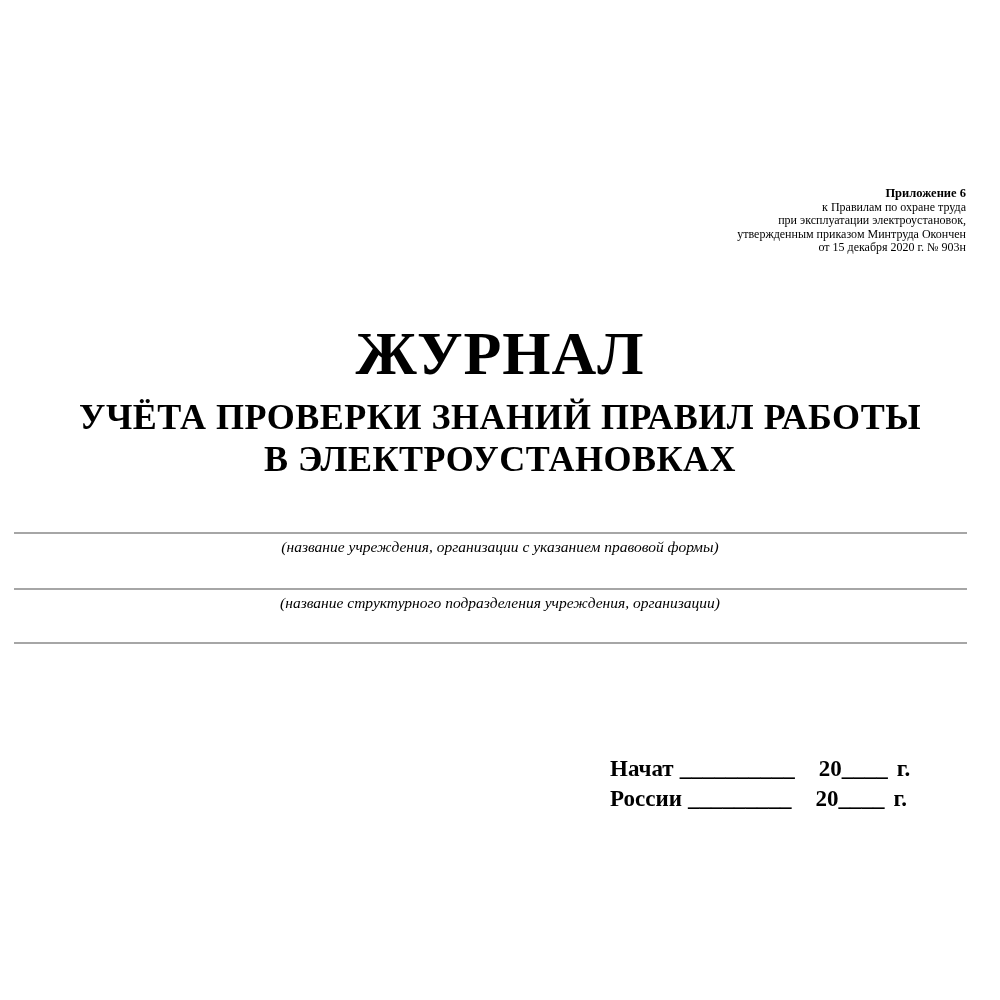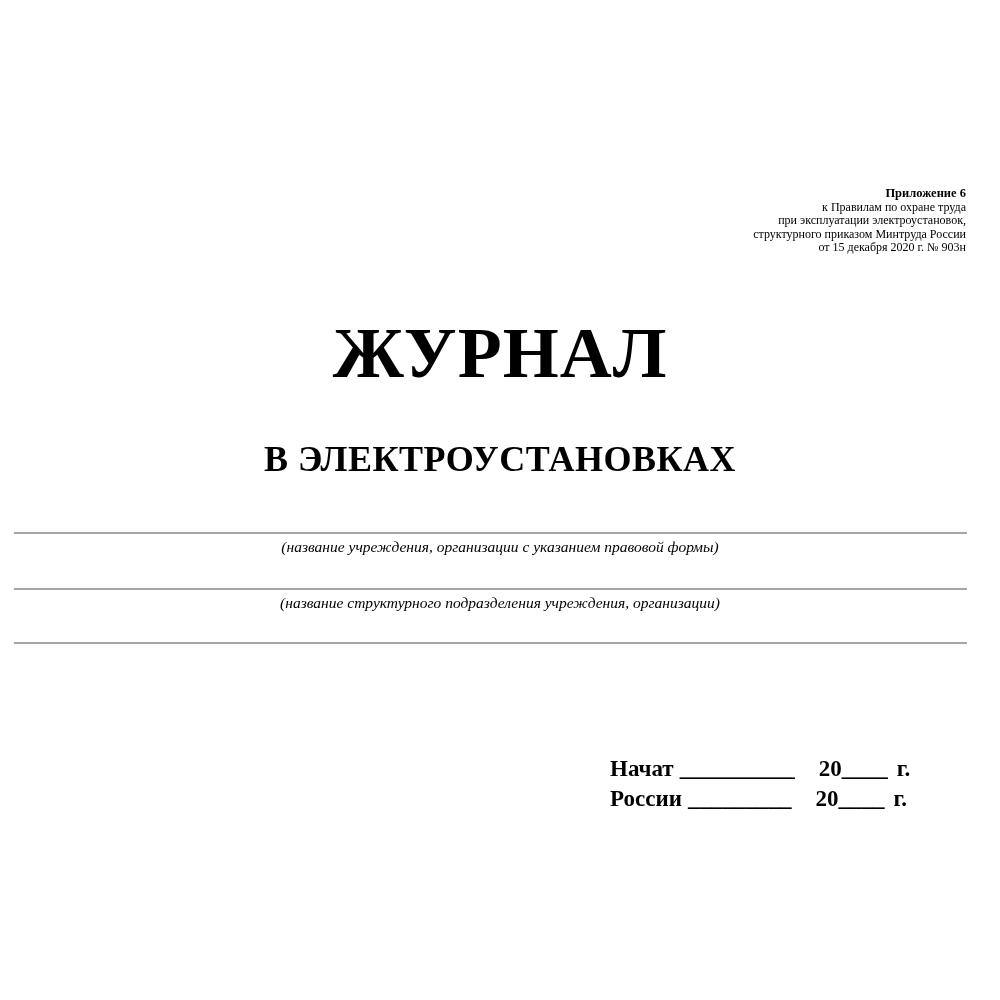--- a/index.html
+++ b/index.html
@@ -33,21 +33,21 @@
   }
 
   
   .title {
     position: absolute;
     top: 316px;
     left: 0;
     width: 100%;
     text-align: center;
     font-weight: bold;
-    font-size: 72px;
+    font-size: 62px;
     line-height: 74px;
     letter-spacing: 1px;
   }
   .subtitle {
     position: absolute;
     left: 0;
     width: 100%;
     text-align: center;
     font-weight: bold;
     font-size: 36px;
@@ -98,25 +98,26 @@
 </style>
 </head>
 <body>
 
 <div class="page">
 
   <div class="appendix">
     <div class="first">Приложение 6</div>
     <div>к Правилам по охране труда</div>
     <div>при эксплуатации электроустановок,</div>
-    <div>структурного приказом Минтруда России</div>
+    <div>утвержденным приказом Минтруда Окончен</div>
     <div>от 15 декабря 2020 г. № 903н</div>
   </div>
 
   <div class="title">ЖУРНАЛ</div>
+  <div class="subtitle line1">УЧЁТА ПРОВЕРКИ ЗНАНИЙ ПРАВИЛ РАБОТЫ</div>
   <div class="subtitle line2">В ЭЛЕКТРОУСТАНОВКАХ</div>
 
   <div class="rule r1"></div>
   <div class="caption c1">(название учреждения, организации с указанием правовой формы)</div>
 
   <div class="rule r2"></div>
   <div class="caption c2">(название структурного подразделения учреждения, организации)</div>
 
   <div class="rule r3"></div>
 

